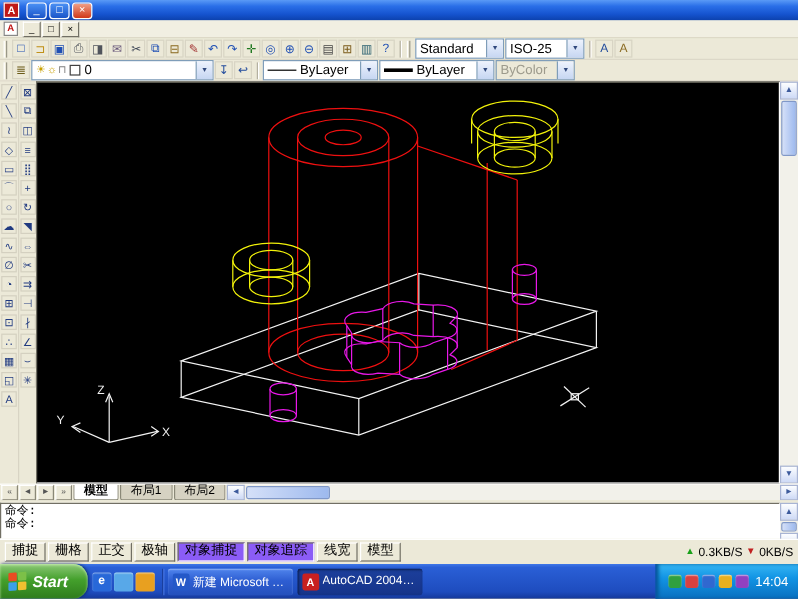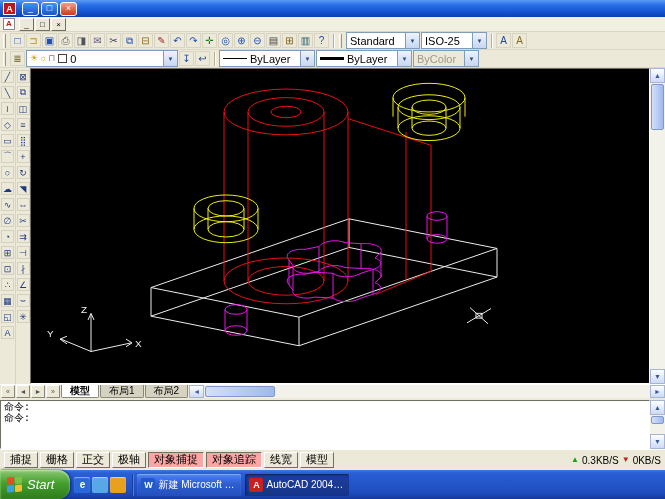--- a/index.html
+++ b/index.html
@@ -73,41 +73,41 @@
   .tabrow{height:14px;flex:none;display:flex;align-items:stretch;background:#ece9d8;border-top:1px solid #fff}
   .navs{display:flex;gap:1px;padding:0 1px}
   .navb{width:14px;display:flex;align-items:center;justify-content:center;font-size:7px;color:#555;
     background:#ece9d8;border:1px solid;border-color:#fff #8a8878 #8a8878 #fff}
   .tabs{display:flex}
   .tab{padding:0 8px;font-size:10px;line-height:12px;display:flex;align-items:center;background:#d6d2c2;
     border:1px solid #8a8878;border-top:none;border-radius:0 0 2px 2px;margin-right:1px}
   .tab.on{background:#fff;font-weight:bold}
 
   
-  .cmdwin{height:51px;flex:none;display:flex;background:#ece9d8;border-top:2px solid #ece9d8}
+  .cmdwin{height:32px;flex:none;display:flex;background:#ece9d8;border-top:2px solid #ece9d8}
   .cmdtext{flex:1;background:#fff;border:1px solid;border-color:#716f64 #fff #fff #716f64;
     font-family:"DejaVu Sans Mono",monospace;font-size:10px;line-height:11px;padding:0 3px;overflow:hidden}
   .cmdscroll{width:15px;flex:none;display:flex;flex-direction:column;background:#f2f1ea}
   .cmdscroll .thumb.v{height:8px}
 
   
   .statusbar{height:21px;flex:none;display:flex;align-items:center;gap:3px;padding:0 4px;background:#ece9d8;border-top:1px solid #fff}
   .coord{width:158px;height:16px;flex:none;font-size:10px;line-height:14px;text-align:center;color:#fff;
     background:#16418f;border:1px solid;border-color:#716f64 #fff #fff #716f64;overflow:hidden;white-space:nowrap}
   .stoggle{height:16px;line-height:13px;padding:0 5px;flex:none;background:#ece9d8;
     border:1px solid;border-color:#fff #716f64 #716f64 #fff;cursor:default}
-  .stoggle.on{border-color:#716f64 #fff #fff #716f64;background:#fca5a5}
+  .stoggle.on{border-color:#716f64 #fff #fff #716f64;background:#8b5cf6}
   .net{margin-left:auto;display:flex;align-items:center;gap:3px;font-size:10px;white-space:nowrap}
   .net-arrow{font-size:8px;line-height:8px}
 
   
   .taskbar{height:29px;flex:none;display:flex;align-items:center;
     background:linear-gradient(#3f77e8 0%,#2a5fd6 10%,#1e4cbe 80%,#15389a 100%)}
   .start{height:29px;flex:none;display:flex;align-items:center;gap:5px;padding:0 16px 0 7px;
-    border-radius:0 12px 12px 0;color:#fff;font-weight:normal;font-style:italic;font-size:13px;
+    border-radius:0 12px 12px 0;color:#fff;font-weight:bold;font-style:italic;font-size:13px;
     background:linear-gradient(#8cc877 0%,#44a02c 45%,#2e7c1c 100%);box-shadow:inset 0 1px 2px #c0e8a8,1px 0 3px #0a2a6a;cursor:default}
   .flag{width:15px;height:15px;display:grid;grid-template-columns:7px 7px;grid-template-rows:7px 7px;gap:1px;transform:skewY(-4deg)}
   .flag span{border-radius:1px}
   .ql{display:flex;align-items:center;gap:2px;padding:0 4px}
   .qli{width:16px;height:16px;border-radius:2px;color:#fff;font-size:10px;font-weight:bold;
     display:flex;align-items:center;justify-content:center;box-shadow:inset 0 1px 1px #ffffff80}
   .tsep{width:1px;height:22px;background:#1a3f9e;box-shadow:1px 0 0 #4c7ce8;margin:0 2px}
   .tasks{display:flex;align-items:center}
   .task{width:104px;height:22px;margin:0 2px;border-radius:2px;display:flex;align-items:center;gap:3px;padding:0 4px;
     color:#fff;font-size:10px;white-space:nowrap;overflow:hidden;
@@ -446,15 +446,26 @@
         <span class="task">
           <span class="ticon" style="background: rgb(36, 88, 200);">W</span>
           <span class="tlabel">新建 Microsoft Word ...</span>
         </span>
 
         <span class="task on">
           <span class="ticon" style="background: rgb(200, 32, 32);">A</span>
           <span class="tlabel">AutoCAD 2004 - [Dra...</span>
         </span>
       </span>
+    <span class="tray">
+      <span style="display:flex;gap:3px">
+
+      <span class="trayicon" style="background: rgb(48, 160, 64);"></span>
+          <span class="trayicon" style="background: rgb(216, 64, 64);"></span>
+          <span class="trayicon" style="background: rgb(48, 104, 208);"></span>
+          <span class="trayicon" style="background: rgb(232, 176, 32);"></span>
+          <span class="trayicon" style="background: rgb(144, 64, 192);"></span>
+        </span>
+      <span class="clock">14:04</span>
+    </span>
   </div>
 
 </div>
 
 </body></html>

